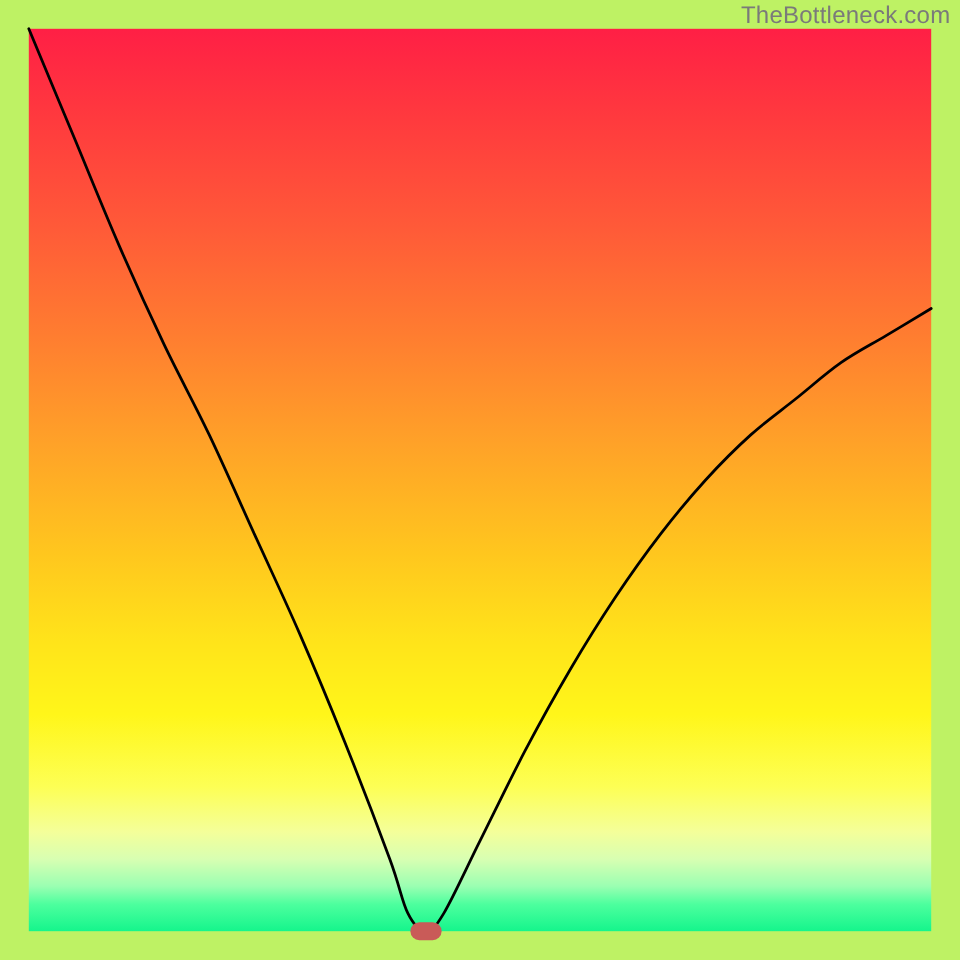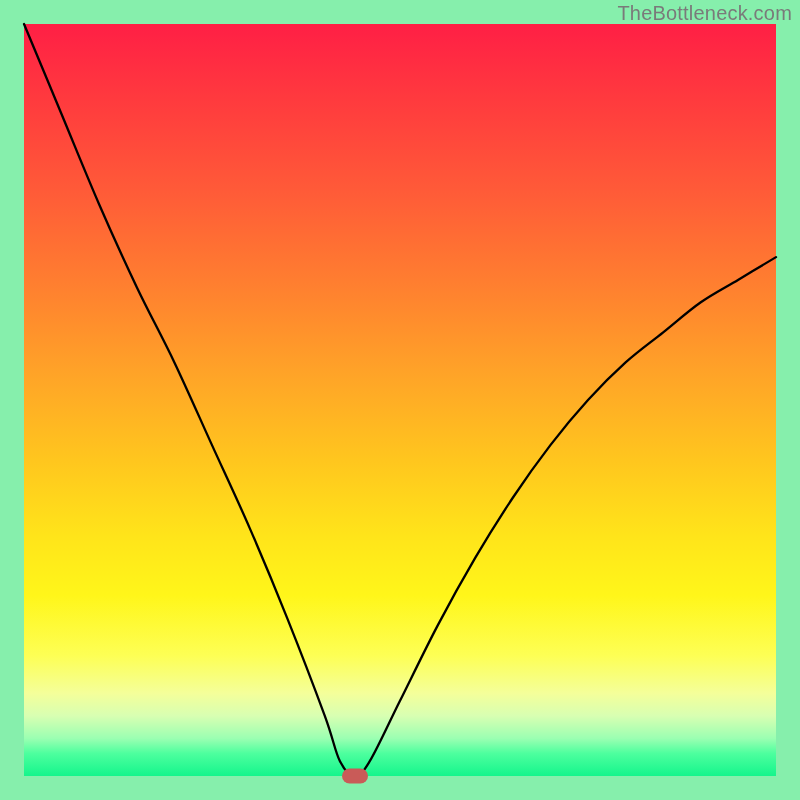--- a/index.html
+++ b/index.html
@@ -8,21 +8,21 @@
     width: 800px;
     height: 800px;
     background: #000;
     overflow: hidden;
     font-family: Arial, Helvetica, sans-serif;
   }
   .frame {
     position: relative;
     width: 800px;
     height: 800px;
-    background: #86efac;
+    background: #bef264;
   }
   .plot-area {
     position: absolute;
     left: 24px;
     top: 24px;
     width: 752px;
     height: 752px;
     background: linear-gradient(
       to bottom,
       #ff1f45 0%,

